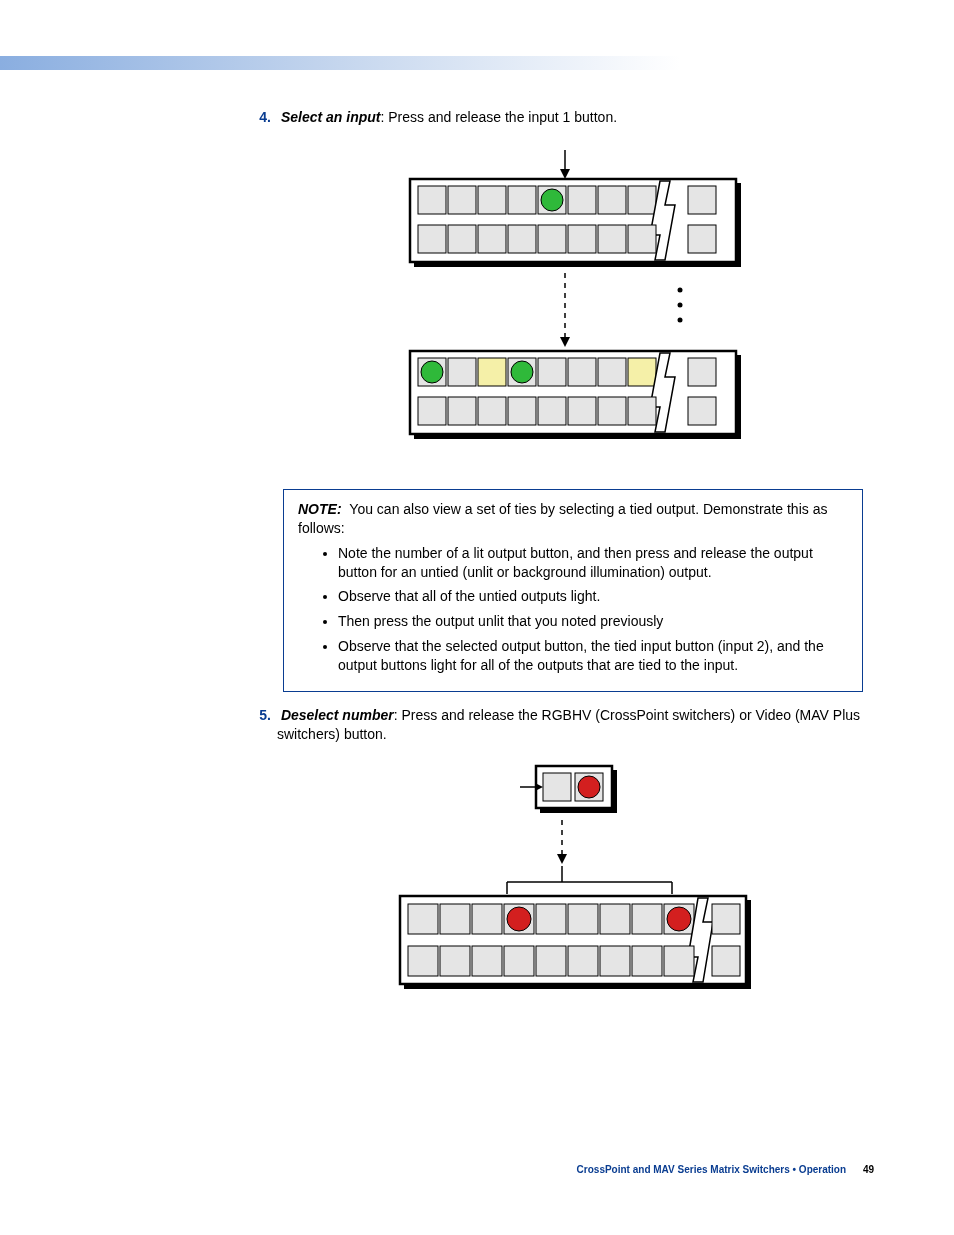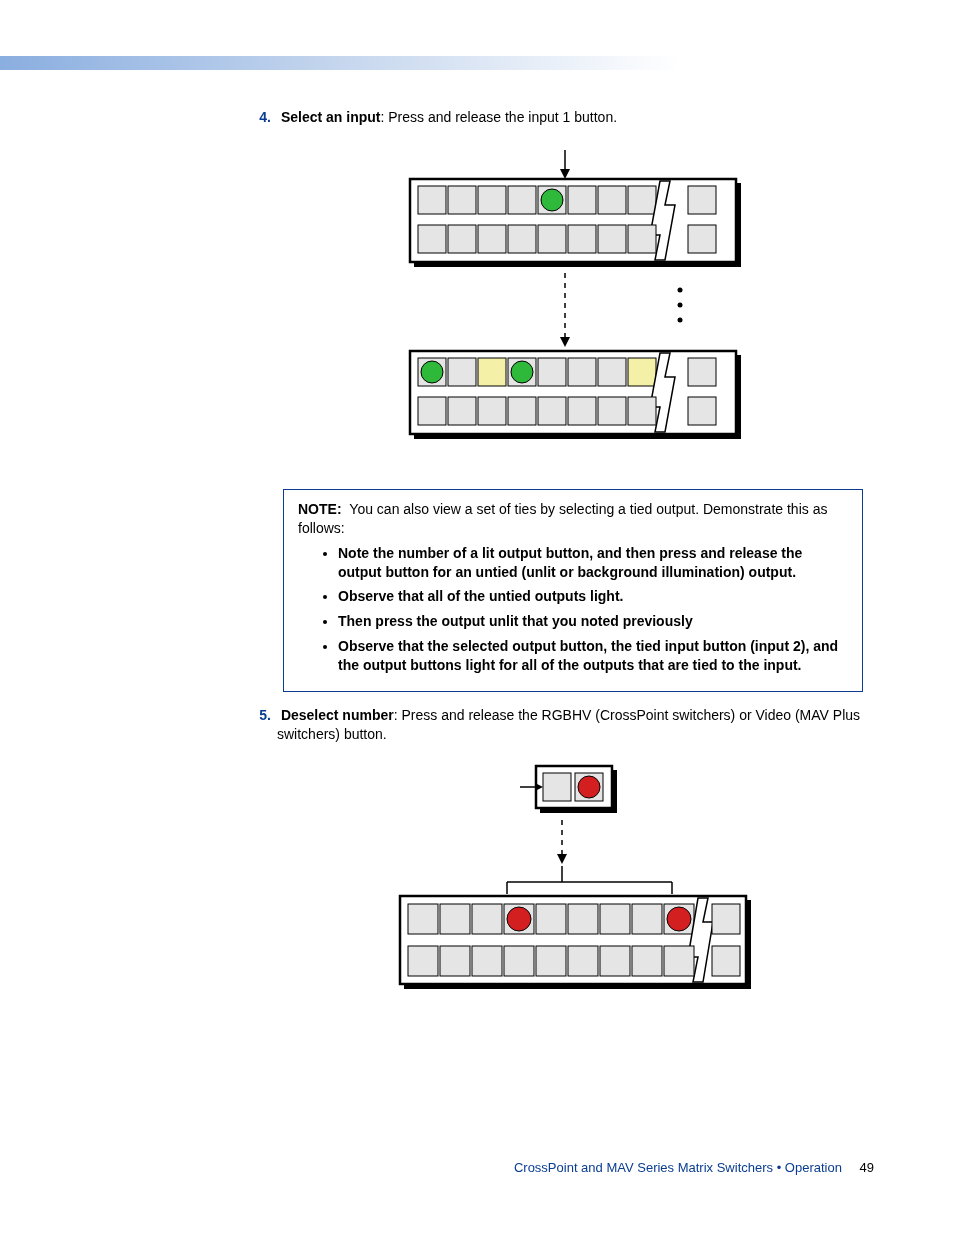--- a/index.html
+++ b/index.html
@@ -35,43 +35,42 @@
     width: 22px;
     margin-left: -28px;
     text-align: right;
     padding-right: 6px;
   }
   .step-wrap {
     padding-left: 28px;
     line-height: 1.35;
     margin-bottom: 12px;
   }
-  .bold { font-weight: bold; }
+  .bold { font-weight: bold; font-style: italic; }
   .note-box {
     border: 1.5px solid #0a3d91;
     padding: 10px 22px 10px 14px;
     margin: 24px 0 14px 34px;
     width: 580px;
     box-sizing: border-box;
     line-height: 1.35;
   }
   .note-box ul {
     margin: 6px 0 0 0;
     padding-left: 40px;
   }
   .note-box li {
     margin-bottom: 6px;
-    font-weight: bold;
   }
   .footer {
     position: absolute;
     bottom: 60px;
     right: 80px;
-    font-weight: normal;
-    font-size: 13px;
+    font-weight: bold;
+    font-size: 10px;
   }
   .footer .title { color: #0a3d91; }
   .footer .page { color: #000; margin-left: 14px; }
   .diagram-block {
     text-align: center;
     margin: 18px 0 4px 20px;
   }
   svg { display: block; margin: 0 auto; }
 </style>
 </head>

